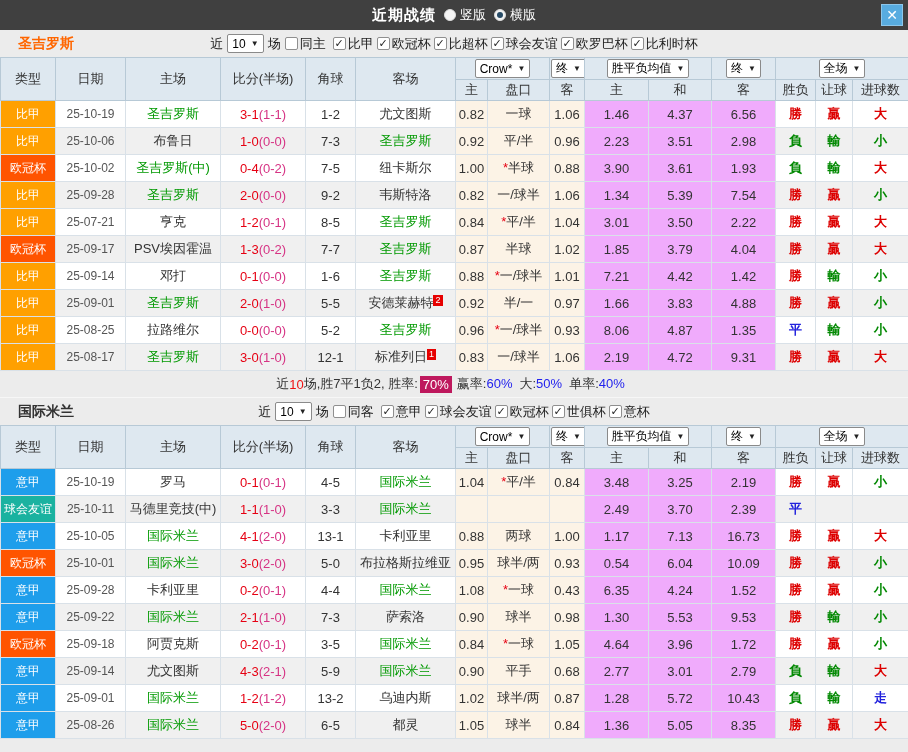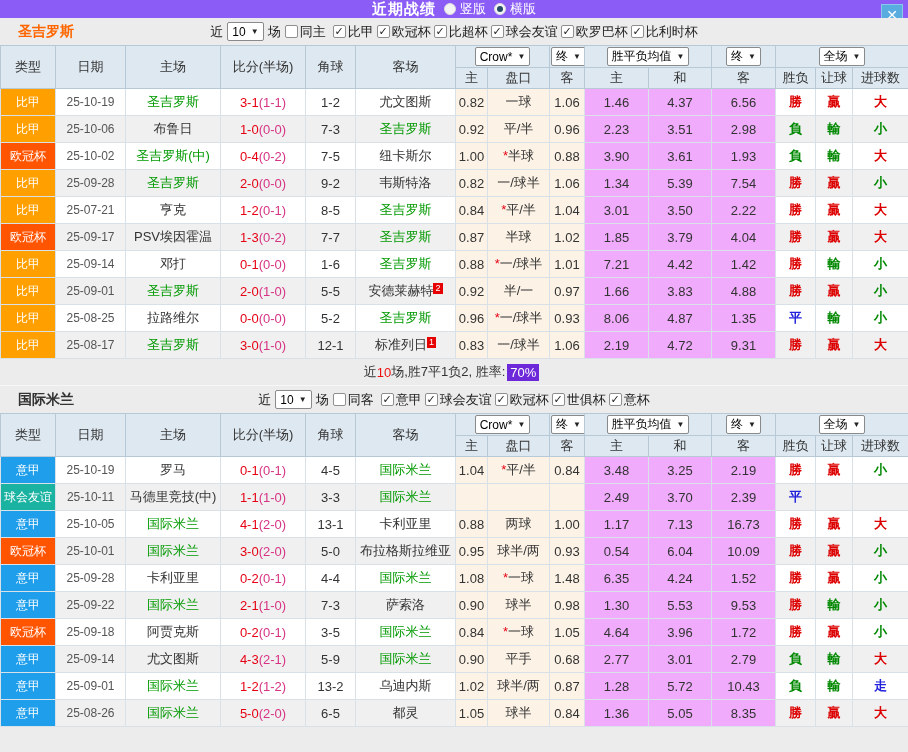--- a/index.html
+++ b/index.html
@@ -1,20 +1,20 @@
 <!DOCTYPE html>
 <html><head>
 <meta charset="utf-8">
 <style>
   html,body{margin:0;padding:0;}
   body{font-family:"Liberation Sans","DejaVu Sans",sans-serif;}
   .window{width:908px;height:752px;background:#ececec;position:relative;overflow:hidden;border:0;}
 
   
-  .titlebar{height:18px;background:#8b5cf6;display:flex;align-items:center;justify-content:center;position:relative;color:#fff;}
+  .titlebar{height:30px;background:#404040;display:flex;align-items:center;justify-content:center;position:relative;color:#fff;}
   .dlg-title{font-weight:bold;font-size:15px;letter-spacing:1px;}
   .radio-item{display:inline-flex;align-items:center;margin-left:8px;gap:4px;cursor:pointer;font-size:13px;}
   .radio{width:12px;height:12px;border-radius:50%;background:#f4f4f4;border:1px solid #dcdcdc;position:relative;display:inline-block;box-sizing:border-box;}
   .radio.checked::after{content:"";position:absolute;left:2px;top:2px;right:2px;bottom:2px;background:#274b66;border-radius:50%;}
   .close{position:absolute;right:5px;top:4px;width:22px;height:22px;background:#58ace0;border:1px solid #8cc6ea;color:#fff;font-weight:bold;display:flex;align-items:center;justify-content:center;cursor:pointer;font-size:14px;box-sizing:border-box;}
 
   
   .filter-bar{height:27px;display:flex;align-items:center;position:relative;background:#ececec;}
   .section + .section .filter-bar{border-top:1px solid #f7f7f7;}
   .team-name{position:absolute;left:18px;font-weight:bold;font-size:14px;}
@@ -40,21 +40,21 @@
   .team-green{color:#009900;}
   .ft{color:#e60012;}
   .ht{color:#d63384;}
   .star{color:#e60012;}
   .sup{background:#e60000;color:#fff;font-size:9px;line-height:11px;padding:0 2px;display:none;vertical-align:4px;}
   td.outcome{font-weight:bold;}
 
   
   .summary{height:26px;display:flex;align-items:center;justify-content:center;font-size:13px;color:#333;background:#ececec;}
   .count-red{color:#ee1111;}
-  .rate-badge{background:#6d28d9;color:#fff;padding:1px 3px;margin:0 5px 0 2px;}
+  .rate-badge{background:#be185d;color:#fff;padding:1px 3px;margin:0 5px 0 2px;}
   .stat{margin-right:7px;}
   .stat-val{color:#2222ee;}
 </style>
 </head>
 <body>
 
 <div class="window">
   <div class="titlebar">
     <span class="dlg-title">近期战绩</span>
     <label class="radio-item">
@@ -364,20 +364,21 @@
     <td class="plain outcome" style="color: rgb(221, 0, 0);">贏</td>
     <td class="plain outcome" style="color: rgb(221, 0, 0);">大</td>
   </tr>
 </tbody>
     </table>
     <div class="summary">
       <span>近</span>
           <span class="count-red">10</span>
           <span>场,胜7平1负2, 胜率:</span>
           <span class="rate-badge">70%</span>
+          <span><span class="stat"><span>赢率:</span><span class="stat-val">60%</span></span><span class="stat"><span>大:</span><span class="stat-val">50%</span></span><span class="stat"><span>单率:</span><span class="stat-val">40%</span></span></span>
     </div>
   </div>
 
   <div class="section">
     <div class="filter-bar">
       <span class="team-name" style="color: rgb(51, 51, 51);">国际米兰</span>
       <div class="filter-controls">
         <span>近</span>
         <span class="select">
           <span>10</span>
@@ -560,21 +561,21 @@
 
   <tr>
     <td class="badge" style="background: rgb(30, 158, 235);">意甲</td>
     <td class="plain date">25-09-28</td>
     <td class="plain"><span>卡利亚里</span></td>
     <td class="plain"><span class="ft">0-2</span><span class="ht">(0-1)</span></td>
     <td class="plain">4-4</td>
     <td class="plain"><span class="team-green">国际米兰</span></td>
     <td class="cream">1.08</td>
     <td class="cream"><span class="star">*</span><span>一球</span></td>
-    <td class="cream">1.48</td>
+    <td class="cream">0.43</td>
     <td class="blue">6.35</td>
     <td class="blue">4.24</td>
     <td class="blue">1.52</td>
     <td class="plain outcome" style="color: rgb(221, 0, 0);">勝</td>
     <td class="plain outcome" style="color: rgb(221, 0, 0);">贏</td>
     <td class="plain outcome" style="color: rgb(0, 136, 0);">小</td>
   </tr>
 
   <tr>
     <td class="badge" style="background: rgb(30, 158, 235);">意甲</td>

